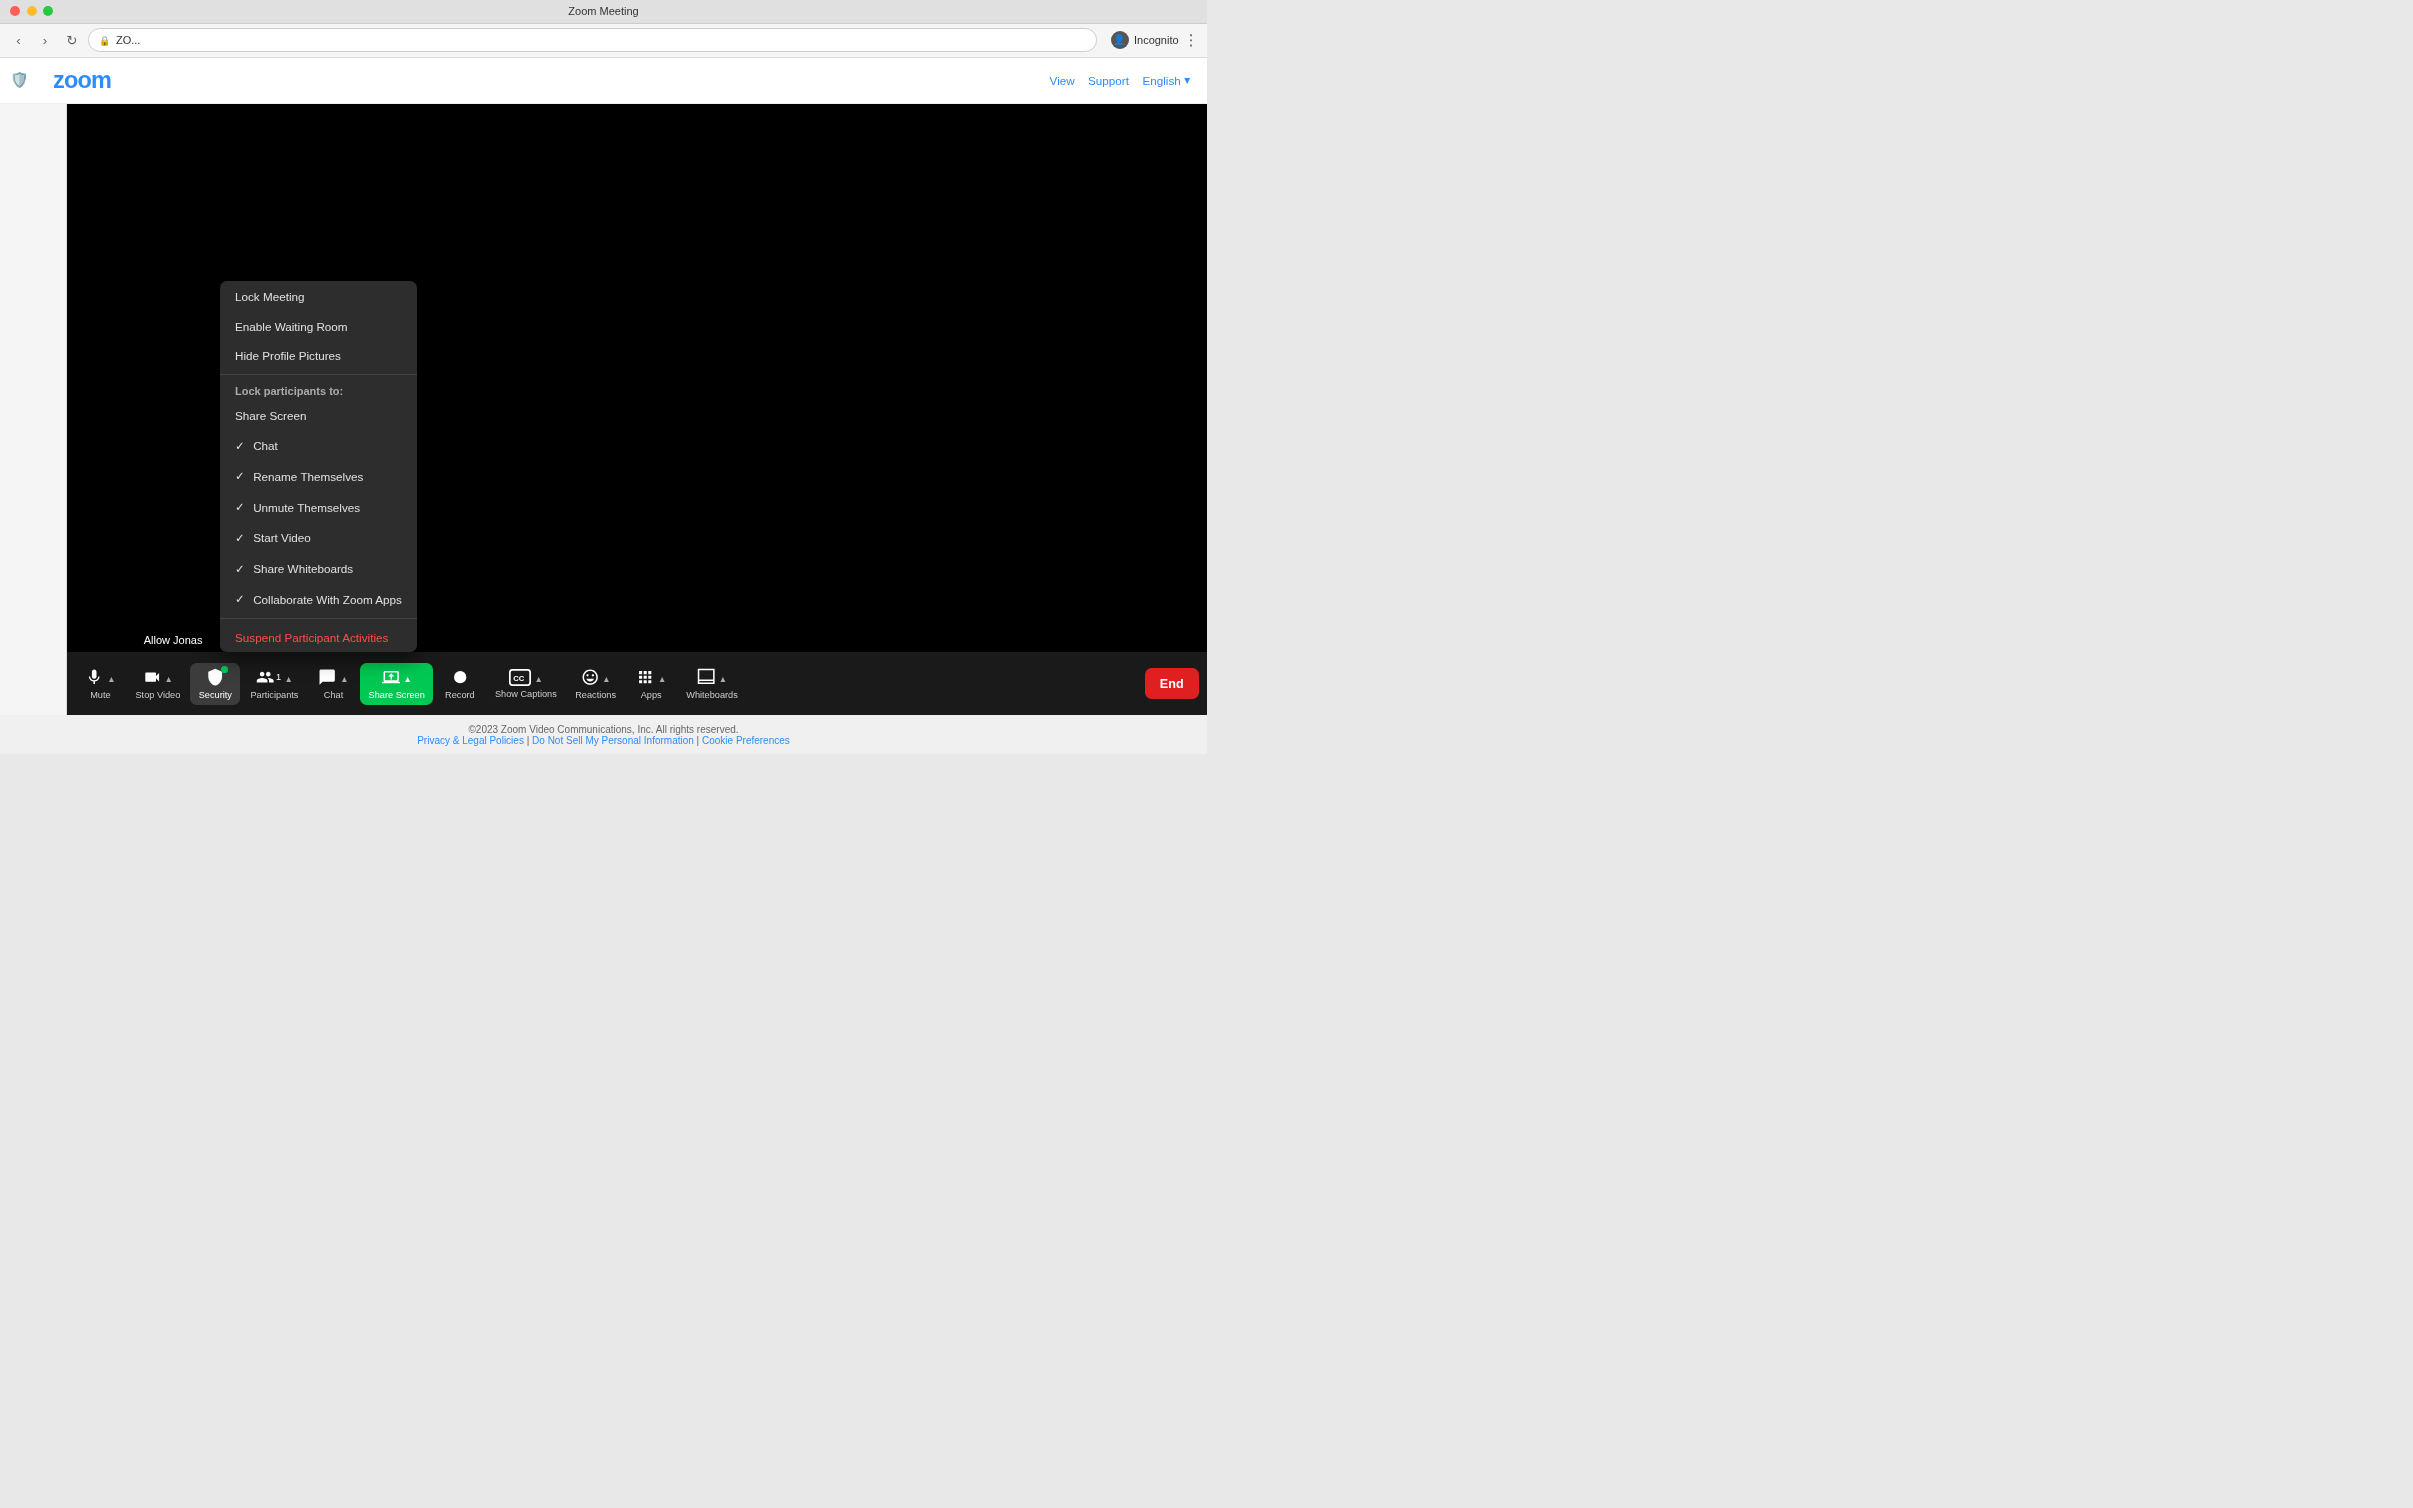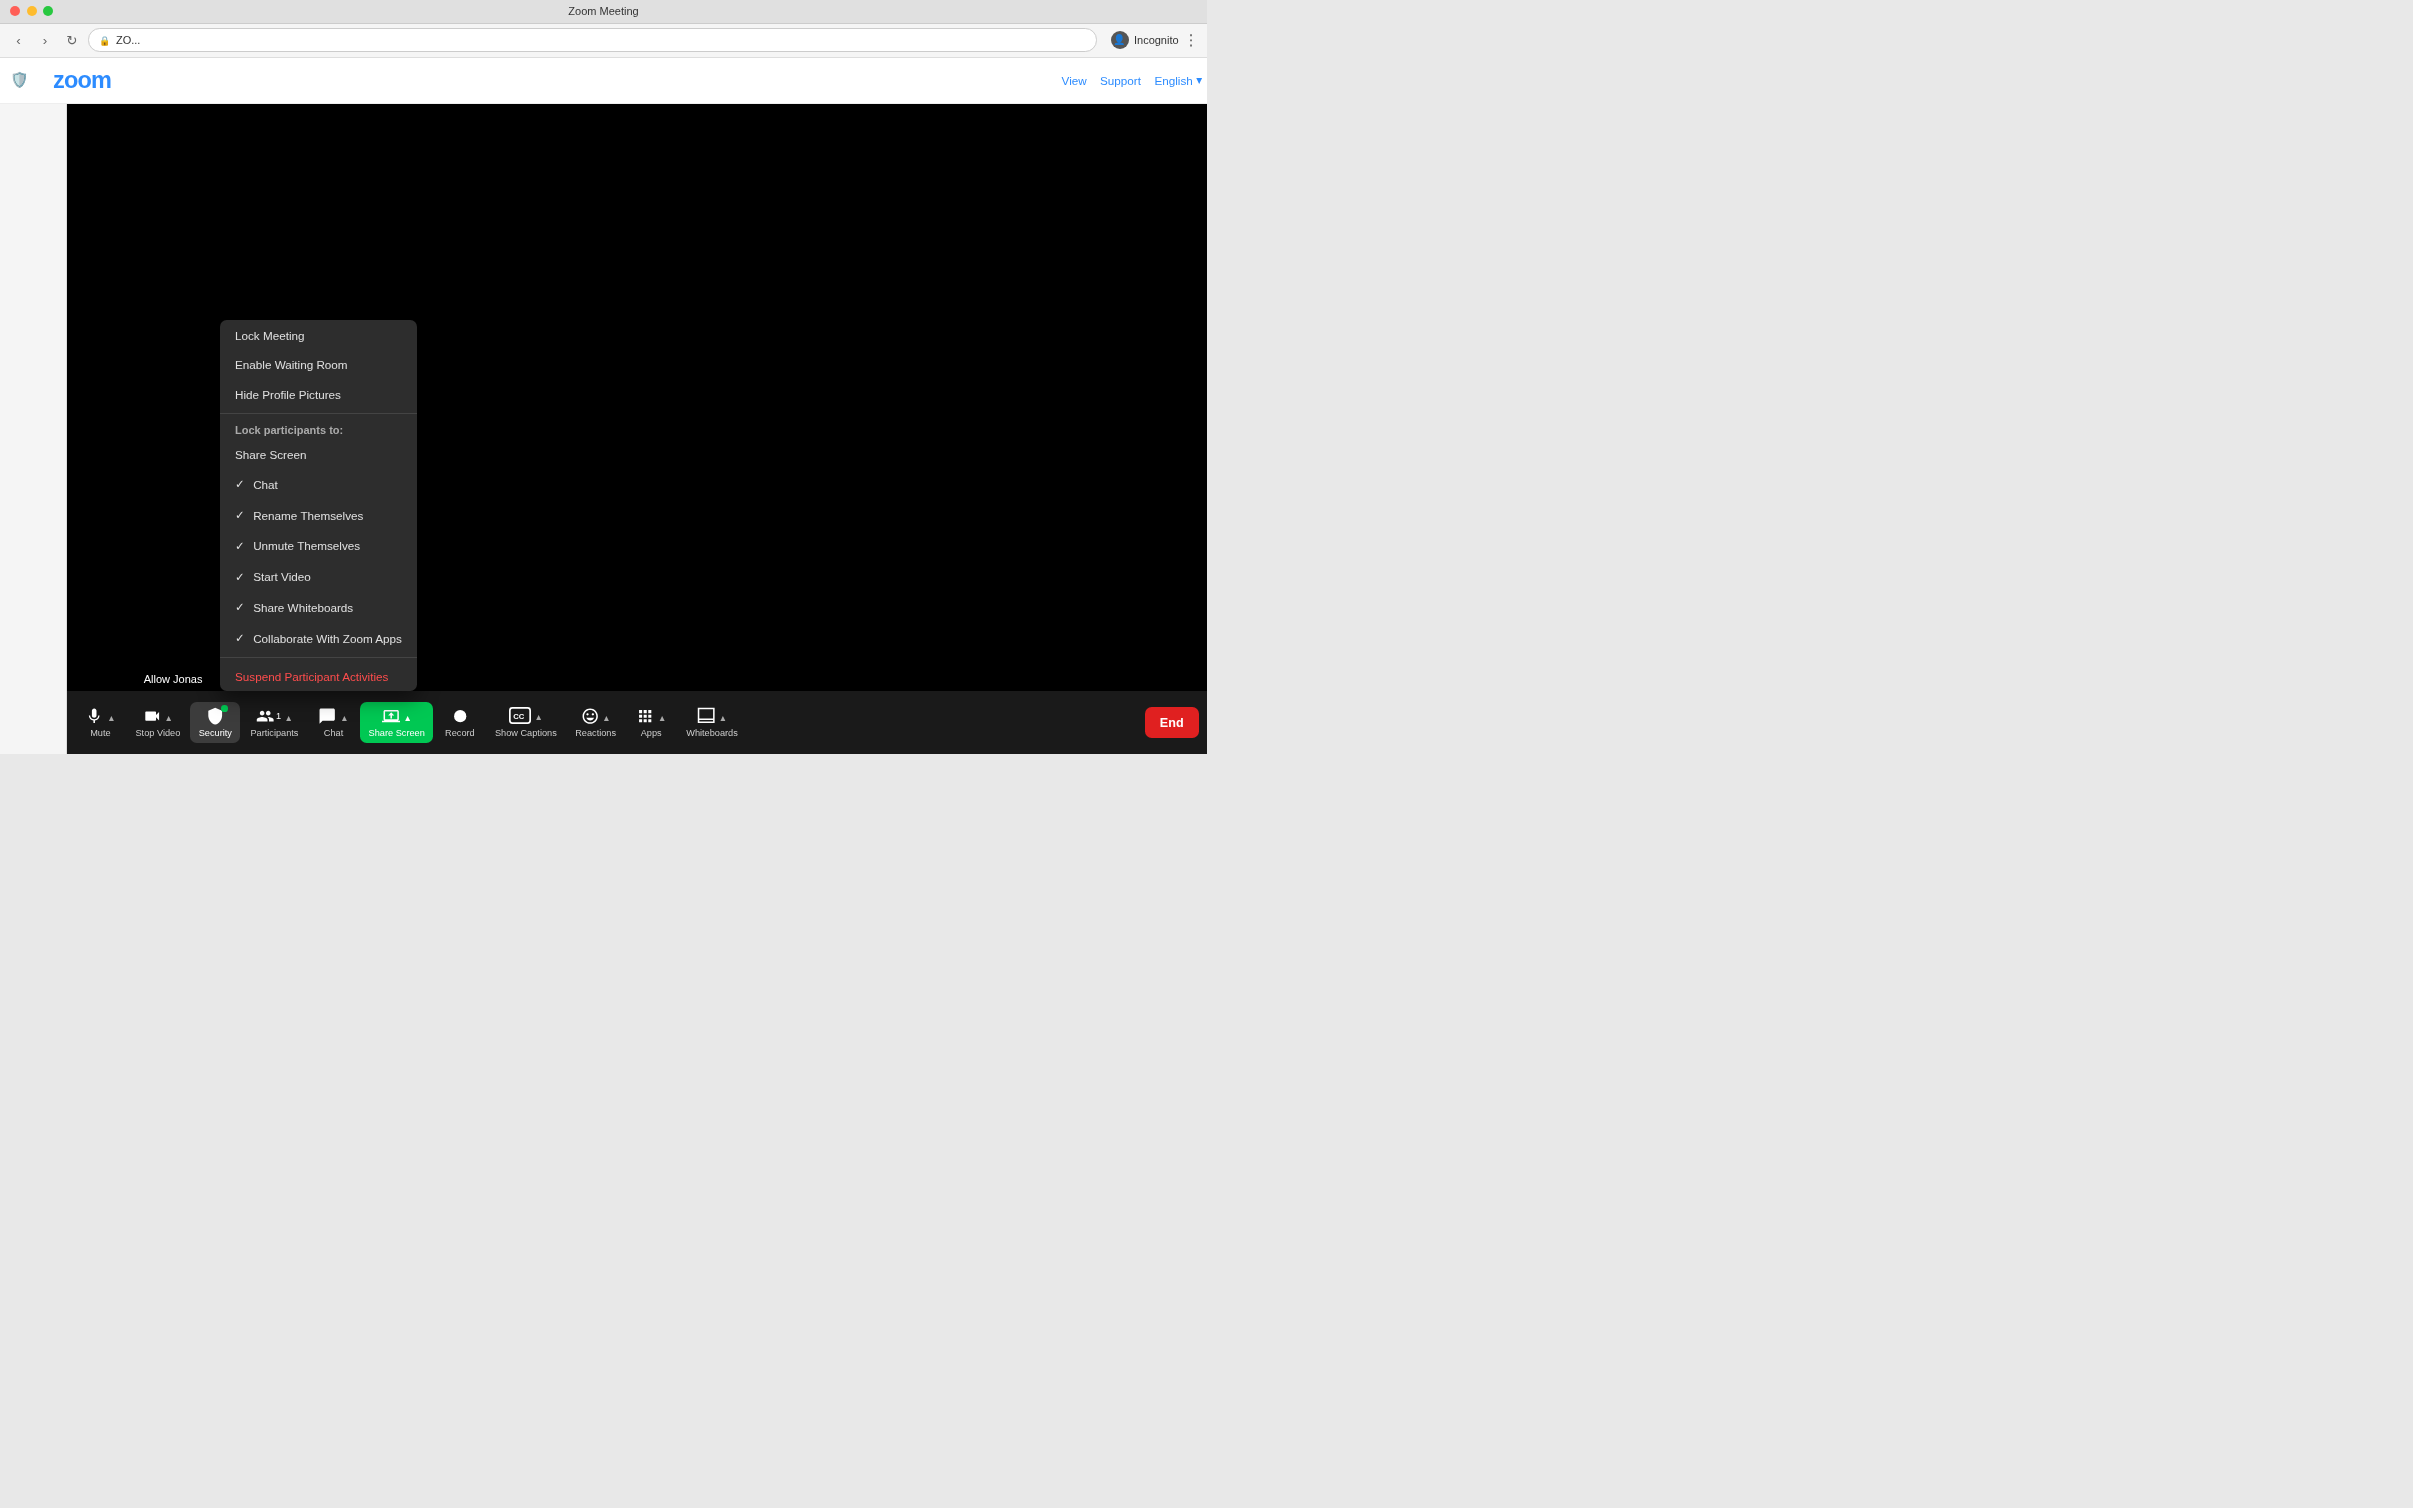--- a/index.html
+++ b/index.html
@@ -115,21 +115,21 @@
 
     .zoom-logo {
       color: #2D8CFF;
       font-size: 23.5px;
       font-weight: 700;
       letter-spacing: -0.8px;
     }
 
     .zoom-top-right {
       position: absolute;
-      right: 5px;
+      right: 17px;
       display: flex;
       align-items: center;
       gap: 13.4px;
     }
 
     .english-dropdown {
       color: #2D8CFF;
       font-size: 11.7px;
       display: flex;
       align-items: center;
@@ -589,14 +589,24 @@
             <span class="toolbar-arrow">▲</span>
           </div>
           <span class="toolbar-label">Whiteboards</span>
         </div>
 
         <button class="end-btn">End</button>
       </div>
     </div>
   </div>
 
+  <div class="page-footer">
+    <div>©2023 Zoom Video Communications, Inc. All rights reserved.</div>
+    <div>
+      <span class="footer-links">Privacy &amp; Legal Policies</span>
+      <span> | </span>
+      <span class="footer-links">Do Not Sell My Personal Information</span>
+      <span> | </span>
+      <span class="footer-links">Cookie Preferences</span>
+    </div>
+  </div>
 </div>
 
 
 </body></html>

